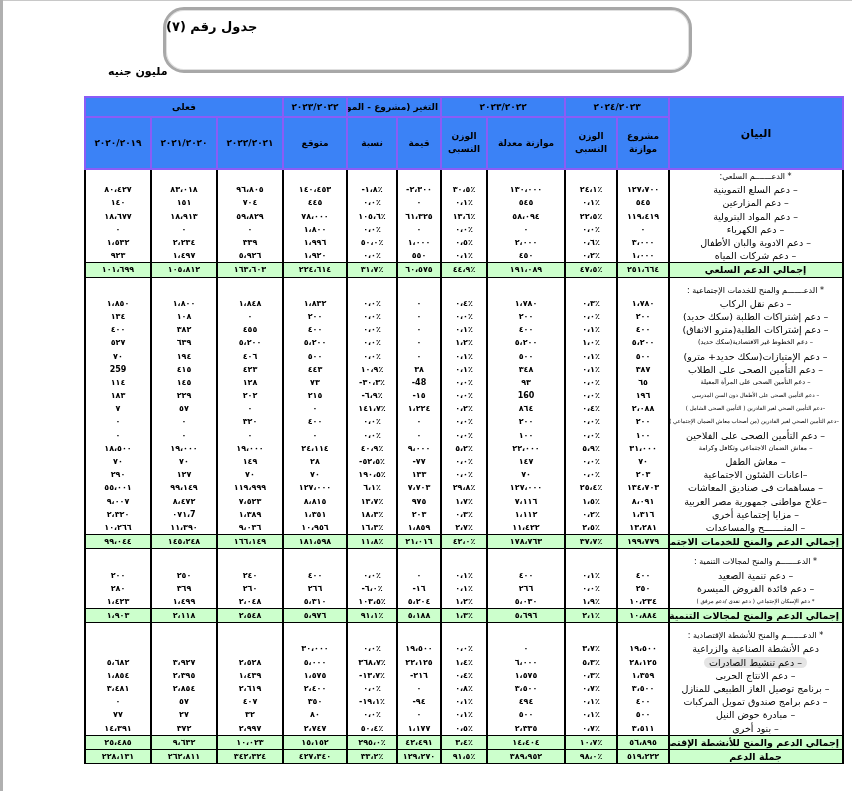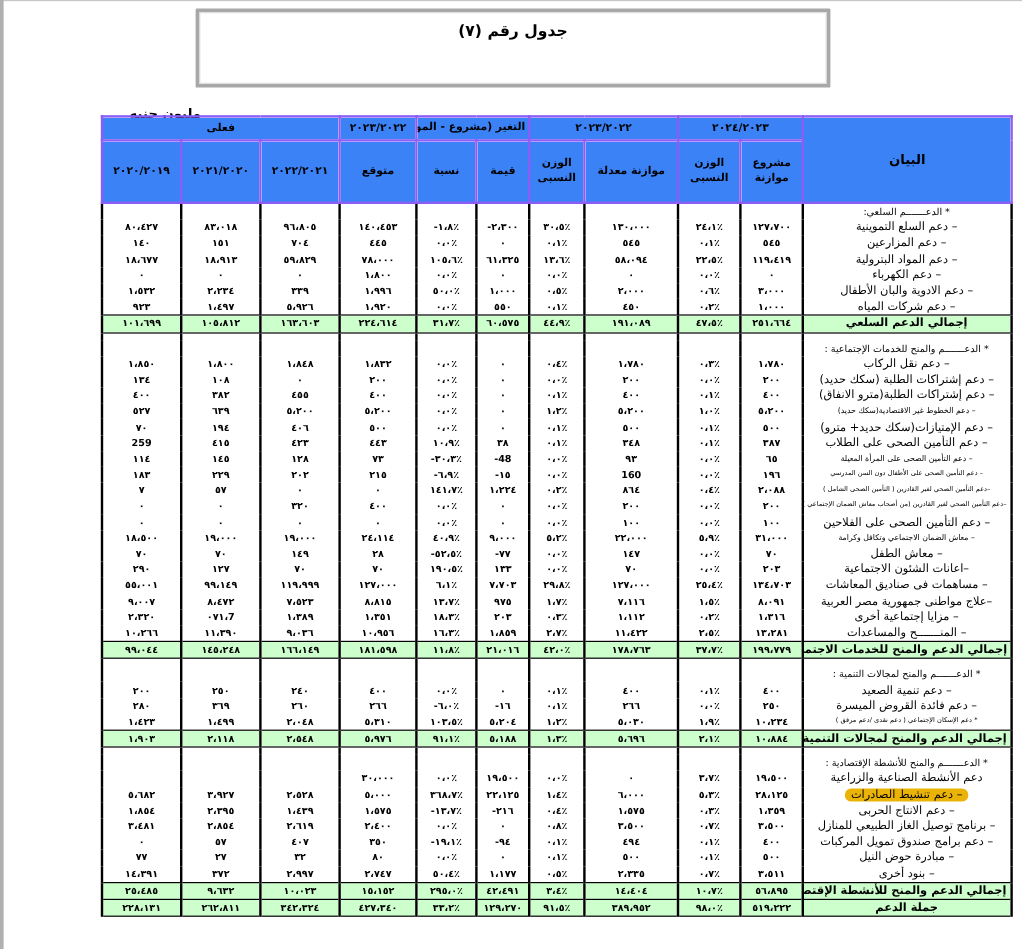--- a/index.html
+++ b/index.html
@@ -1,41 +1,41 @@
 <!DOCTYPE html>
 <html><head>
 <meta charset="utf-8">
 <style>
   html, body { margin:0; padding:0; background:#fff; }
   body { width:852px; height:791px; overflow:hidden; position:relative;
          font-family:"DejaVu Sans", sans-serif; }
   .topline { position:absolute; left:0; top:0; width:852px; height:1px; background:#c8c8c8; }
   .leftbar { position:absolute; left:0; top:0; width:3px; height:791px; background:#b0b0b0; }
   .titlebox { position:absolute; left:163px; top:7px; width:523px; height:60px;
-              border:3px solid #a8a8a8; border-radius:1px; box-shadow: inset 0 0 0 1px #e0e0e0;
-              text-align:center; direction:rtl; }
+              border:3px solid #a8a8a8; border-radius:21px; box-shadow: inset 0 0 0 1px #e0e0e0;
+              text-align:left; direction:rtl; }
   .titlebox .t1 { font-size:13px; font-weight:bold; margin-top:8px; line-height:17px; }
   .titlebox .t2 { font-size:13px; font-weight:bold; line-height:17px; }
-  .unit { position:absolute; left:108px; top:88px; font-size:11px; direction:rtl; font-weight:bold; }
+  .unit { position:absolute; left:108px; top:65px; font-size:11px; direction:rtl; font-weight:bold; }
   table.main { position:absolute; left:84px; top:96px; width:742px; border-collapse:collapse;
                direction:rtl; table-layout:fixed; }
   table.main td, table.main th { border-left:2px solid #000; border-right:2px solid #000;
                padding:0 2px; font-size:8px; font-weight:bold; color:#000; text-align:center;
                white-space:nowrap; overflow:hidden; height:13.2px; line-height:13px; }
   table.main thead th { background:#3b82f6; border:2px solid #8b5cf6; font-size:9px; }
   th.hdr-label { font-size:11px !important; }
   tr.total td { background:#ccffcc; border-top:1.5px solid #000; border-bottom:1.5px solid #000; }
   tr.total td.lbl { font-size:9px;margin-top:30px; }
   td.lbl { text-align:left; font-weight:normal !important; font-size:9.5px !important; padding-right:3px !important; }
   td.lbl.sec { font-size:8px !important; }
   td.lbl.small { font-size:6.5px !important; }
   td.lbl.tiny { font-size:5.5px !important; }
   td.lbl.bold { font-weight:bold !important; }
   tr.gap td { height:6px; }
-  .hl { background:#eab308; border-radius:8px; padding:0 5px; }
+  .hl { background:#e5e5e5; border-radius:8px; padding:0 5px; }
 </style>
 </head>
 <body>
 
 <div class="topline"></div>
 <div class="leftbar"></div>
 
 <div class="titlebox">
   <div class="t1">جدول رقم (٧)</div>
 </div>

